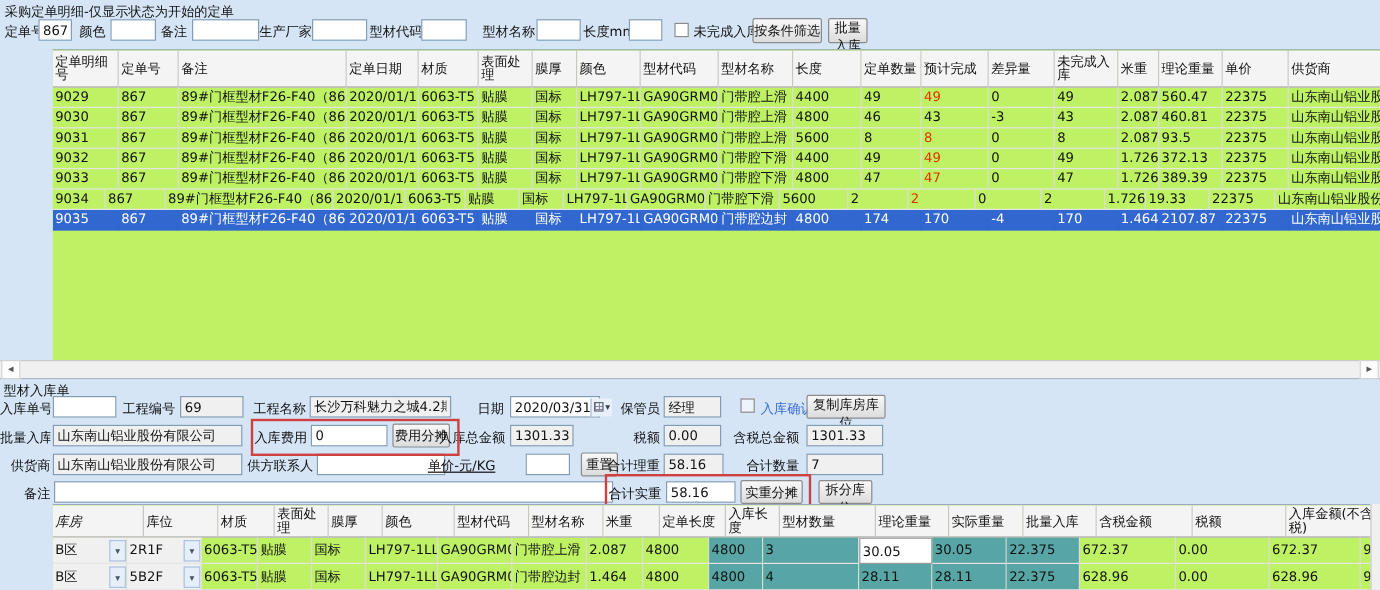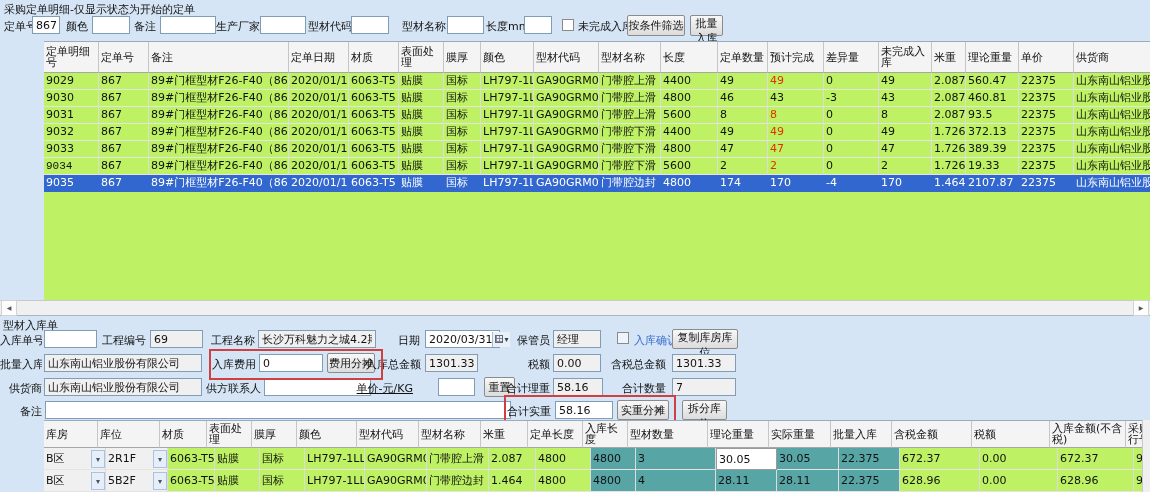--- a/index.html
+++ b/index.html
@@ -198,21 +198,21 @@
       <div class="tc redtxt" style="width: 56px;">47</div>
       <div class="tc" style="width: 55px;">0</div>
       <div class="tc" style="width: 53px;">47</div>
       <div class="tc" style="width: 34px;">1.726</div>
       <div class="tc" style="width: 53px;">389.39</div>
       <div class="tc" style="width: 55px;">22375</div>
       <div class="tc" style="width: 113px;">山东南山铝业股份有限公司</div>
       <div class="tc" style="width: 7px;"></div>
     </div>
     <div class="trow">
-      <div class="tc" style="width: 55px; font-family: Liberation Mono, monospace;">9034</div>
+      <div class="tc" style="width: 44px;">9034</div>
       <div class="tc" style="width: 50px;">867</div>
       <div class="tc" style="width: 140px;">89#门框型材F26-F40（866+867）</div>
       <div class="tc" style="width: 60px;">2020/01/13</div>
       <div class="tc" style="width: 50px;">6063-T5</div>
       <div class="tc" style="width: 45px;">贴膜</div>
       <div class="tc" style="width: 37px;">国标</div>
       <div class="tc" style="width: 53px;">LH797-1LL0</div>
       <div class="tc" style="width: 65px;">GA90GRM04</div>
       <div class="tc" style="width: 62px;">门带腔下滑</div>
       <div class="tc" style="width: 57px;">5600</div>
@@ -302,21 +302,21 @@
 <span class="lbl rlbl" style="left:507px;top:404px;width:44px;">合计实重</span>
 <input class="inp" style="left: 555px; top: 401px; width: 58px;" value="58.16">
 <button class="btn" style="left:617px;top:400px;width:52px;height:20px;">实重分摊</button>
 <button class="btn" style="left:682px;top:400px;width:45px;height:20px;">拆分库位</button>
 
 <div class="hlbox" style="left:209px;top:349px;width:170px;height:27px;"></div>
 <div class="hlbox" style="left:504px;top:395px;width:168px;height:28px;"></div>
 
 <div class="tbl stbl" style="left:0;top:420px;width:1142px;height:72px;">
     <div class="trow head">
-      <div class="tc" style="width: 54px;">库房</div>
+      <div class="tc" style="width: 76px; font-style: italic;">库房</div>
       <div class="tc" style="width: 62px;">库位</div>
       <div class="tc" style="width: 47px;">材质</div>
       <div class="tc" style="width: 45px;">表面处理</div>
       <div class="tc" style="width: 45px;">膜厚</div>
       <div class="tc" style="width: 60px;">颜色</div>
       <div class="tc" style="width: 62px;">型材代码</div>
       <div class="tc" style="width: 62px;">型材名称</div>
       <div class="tc" style="width: 47px;">米重</div>
       <div class="tc" style="width: 55px;">定单长度</div>
       <div class="tc" style="width: 45px;">入库长度</div>

